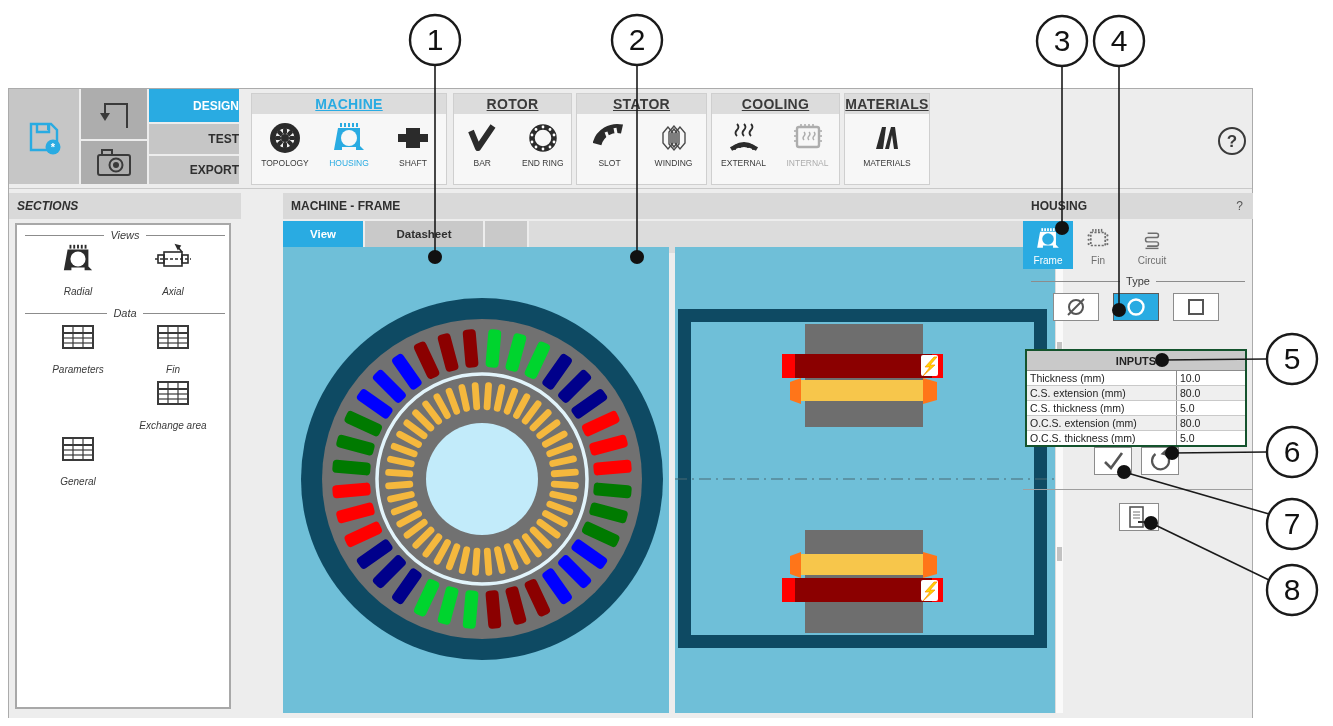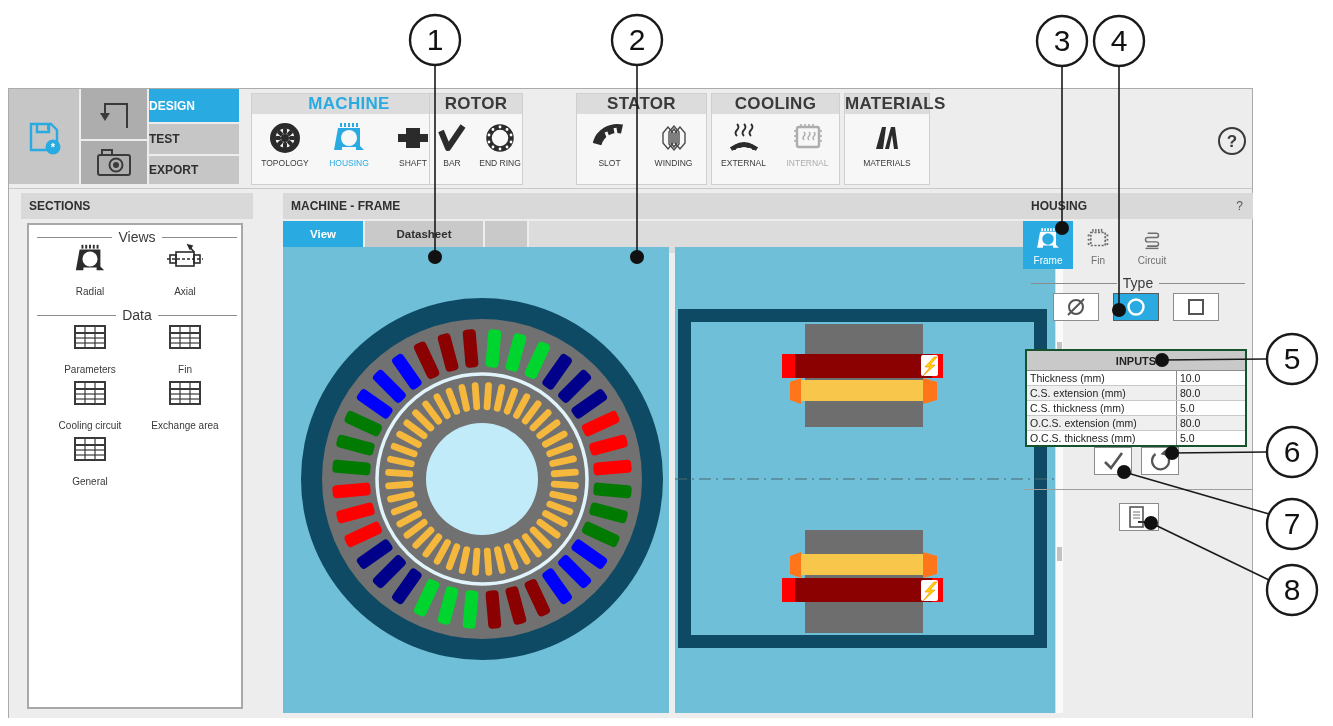--- a/index.html
+++ b/index.html
@@ -4,40 +4,40 @@
 <style>
   html,body{margin:0;padding:0;background:#fff;font-family:"Liberation Sans",sans-serif;}
   #stage{position:relative;width:1333px;height:726px;background:#fff;overflow:hidden;}
   .app{position:absolute;left:8px;top:88px;width:1245px;height:630px;background:#EDEDED;border:1px solid #ABABAB;box-sizing:border-box;}
   .abs{position:absolute;box-sizing:border-box;}
   
   .tile{display:flex;align-items:center;justify-content:center;}
   .tile-save{left:0;top:0;width:70px;height:95px;background:#C6C6C6;}
   .tile-undo{left:72px;top:0;width:66px;height:50px;background:#ADADAD;}
   .tile-cam{left:72px;top:52px;width:66px;height:43px;background:#ADADAD;}
-  .ftab{left:140px;width:90px;display:flex;align-items:center;justify-content:flex-start;
+  .ftab{left:140px;width:90px;display:flex;align-items:center;justify-content:flex-end;
         font-size:12px;font-weight:bold;color:#2F2F2F;background:#C6C6C6;cursor:default;}
   .ftab.active{background:var(--accent);color:#fff;}
   .rgroup{top:4px;height:92px;background:#F7F7F7;border:1px solid #CFCFCF;}
   .gtitle{height:20px;line-height:20px;background:#DCDCDC;text-align:center;
-          font-size:17px;font-weight:bold;color:#3A3A3A;letter-spacing:.3px;}
+          font-size:14px;font-weight:bold;color:#3A3A3A;letter-spacing:.3px;text-decoration:underline;}
   .gtitle.accent{color:var(--accent);}
   .gitems{display:flex;justify-content:center;gap:4px;padding-top:5px;}
   .ritem{width:60px;text-align:center;}
   .ritem .ric{height:38px;display:flex;align-items:center;justify-content:center;}
   .ritem .rlb{font-size:8.5px;color:#3A3A3A;margin-top:1px;white-space:nowrap;}
   .ritem.active .rlb{color:var(--accent);}
   .ritem.disabled .rlb{color:#ADADAD;}
   
   .phead{height:26px;line-height:26px;background:#D9D9D9;font-size:12px;font-weight:bold;
          color:#2F2F2F;padding-left:8px;}
   .panel{top:102px;height:522px;}
   
   .secbox{left:6px;top:32px;width:216px;height:486px;background:#fff;border:2px solid #A8A8A8;}
-  .divider{display:flex;align-items:center;gap:6px;font-size:14px;color:#3A3A3A;padding:0 8px;}
+  .divider{display:flex;align-items:center;gap:6px;font-size:11px;color:#3A3A3A;padding:0 8px;}
   .divider::before,.divider::after{content:"";flex:1;border-top:1px solid #8C8C8C;}
   .sitem{position:absolute;width:104px;text-align:center;cursor:default;}
   .sitem .sic{height:32px;display:flex;align-items:center;justify-content:center;}
   .sitem .slb{font-size:10px;color:#3A3A3A;margin-top:11px;}
   
   .tabstrip{height:32px;background:#DCDCDC;display:flex;}
   .vtab{width:80px;text-align:center;line-height:26px;font-size:11.5px;font-weight:bold;
         color:#2F2F2F;background:#C9C9C9;border-right:2px solid #EDEDED;cursor:default;}
   .vtab.wide{width:118px;}
   .vtab.filler{width:42px;}
@@ -150,21 +150,21 @@
               <svg width="36" height="36" viewBox="0 0 36 36">
             <rect x="3" y="14" width="30" height="8" fill="#2B2B2B"></rect>
                 <rect x="11" y="8" width="14" height="20" fill="#2B2B2B"></rect>
               </svg>
             </div>
           <div class="rlb">SHAFT</div>
         </div>
       </div>
     </div>
 
-    <div class="abs rgroup" style="left:420px;width:94px;">
+    <div class="abs rgroup" style="left:444px;width:119px;">
       <div class="gtitle">ROTOR</div>
       <div class="gitems">
         <div class="ritem">
           <div class="ric">
               <svg width="34" height="34" viewBox="0 0 34 34">
             <path d="M6 10 L13 27 L28 5" fill="none" stroke="#2B2B2B" stroke-width="6" stroke-linejoin="round"></path>
               </svg>
             </div>
           <div class="rlb">BAR</div>
         </div>
@@ -287,21 +287,21 @@
     </div>
 
     <div class="abs helpq" style="left:1207px;top:36px;width:32px;height:32px;">
       <svg width="30" height="30" viewBox="0 0 30 30">
         <circle cx="15" cy="15" r="13" fill="none" stroke="#3A3A3A" stroke-width="2"></circle>
         <text x="15" y="21" text-anchor="middle" font-size="17" font-weight="bold" fill="#3A3A3A">?</text>
       </svg>
     </div>
     <div class="abs" style="left:0;top:99px;width:1243px;height:1px;background:#C9C9C9;"></div>
 
-    <div class="abs panel" style="left:12px;width:232px;">
+    <div class="abs panel" style="left:0;width:232px;font-style:italic;">
       <div class="abs phead" style="left:0;top:2px;width:232px;">SECTIONS</div>
       <div class="abs secbox">
         <div class="abs divider" style="left:0;top:4px;width:216px;">
             <span>Views</span>
           </div>
         <div class="sitem" style="left:9px;top:18px;">
           <div class="sic">
               <svg width="34" height="34" viewBox="0 0 36 36">
             <g stroke="#2B2B2B" stroke-width="2">
                   <line x1="10" y1="3" x2="10" y2="7"></line>
@@ -352,33 +352,20 @@
               <svg width="32" height="24" viewBox="0 0 32 24">
                 <rect x="1" y="1" width="30" height="22" fill="#fff" stroke="#3A3A3A" stroke-width="2"></rect>
                 <line x1="1" y1="8" x2="31" y2="8" stroke="#3A3A3A" stroke-width="2"></line>
                 <line x1="1" y1="13" x2="31" y2="13" stroke="#3A3A3A" stroke-width="1.2"></line>
                 <line x1="1" y1="18" x2="31" y2="18" stroke="#3A3A3A" stroke-width="1.2"></line>
                 <line x1="11" y1="1" x2="11" y2="23" stroke="#3A3A3A" stroke-width="1.2"></line>
                 <line x1="21" y1="1" x2="21" y2="23" stroke="#3A3A3A" stroke-width="1.2"></line>
               </svg>
             </div>
           <div class="slb">Fin</div>
-        </div>
-        <div class="sitem" style="left:9px;top:152px;">
-          <div class="sic">
-              <svg width="32" height="24" viewBox="0 0 32 24">
-                <rect x="1" y="1" width="30" height="22" fill="#fff" stroke="#3A3A3A" stroke-width="2"></rect>
-                <line x1="1" y1="8" x2="31" y2="8" stroke="#3A3A3A" stroke-width="2"></line>
-                <line x1="1" y1="13" x2="31" y2="13" stroke="#3A3A3A" stroke-width="1.2"></line>
-                <line x1="1" y1="18" x2="31" y2="18" stroke="#3A3A3A" stroke-width="1.2"></line>
-                <line x1="11" y1="1" x2="11" y2="23" stroke="#3A3A3A" stroke-width="1.2"></line>
-                <line x1="21" y1="1" x2="21" y2="23" stroke="#3A3A3A" stroke-width="1.2"></line>
-              </svg>
-            </div>
-          <div class="slb">Cooling circuit</div>
         </div>
         <div class="sitem" style="left:104px;top:152px;">
           <div class="sic">
               <svg width="32" height="24" viewBox="0 0 32 24">
                 <rect x="1" y="1" width="30" height="22" fill="#fff" stroke="#3A3A3A" stroke-width="2"></rect>
                 <line x1="1" y1="8" x2="31" y2="8" stroke="#3A3A3A" stroke-width="2"></line>
                 <line x1="1" y1="13" x2="31" y2="13" stroke="#3A3A3A" stroke-width="1.2"></line>
                 <line x1="1" y1="18" x2="31" y2="18" stroke="#3A3A3A" stroke-width="1.2"></line>
                 <line x1="11" y1="1" x2="11" y2="23" stroke="#3A3A3A" stroke-width="1.2"></line>
                 <line x1="21" y1="1" x2="21" y2="23" stroke="#3A3A3A" stroke-width="1.2"></line>

